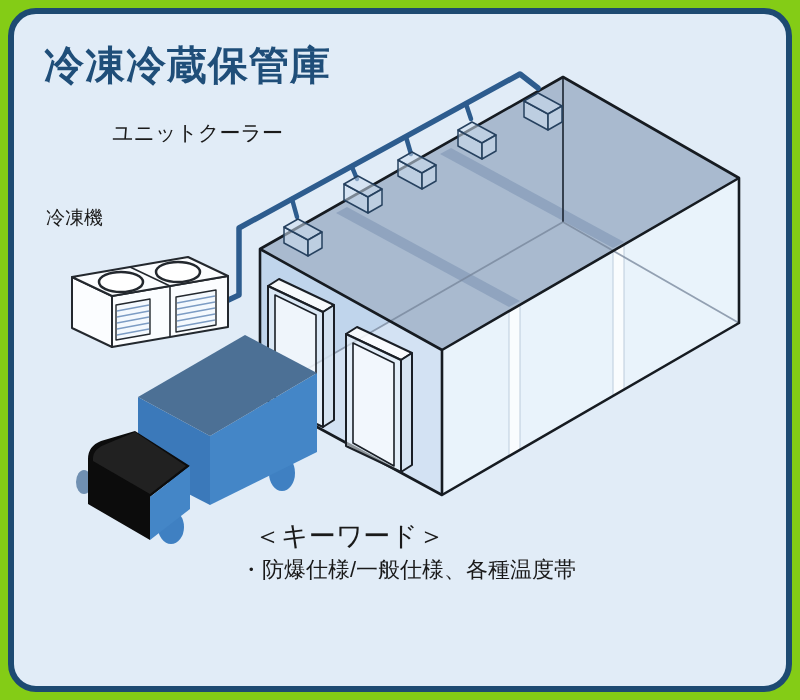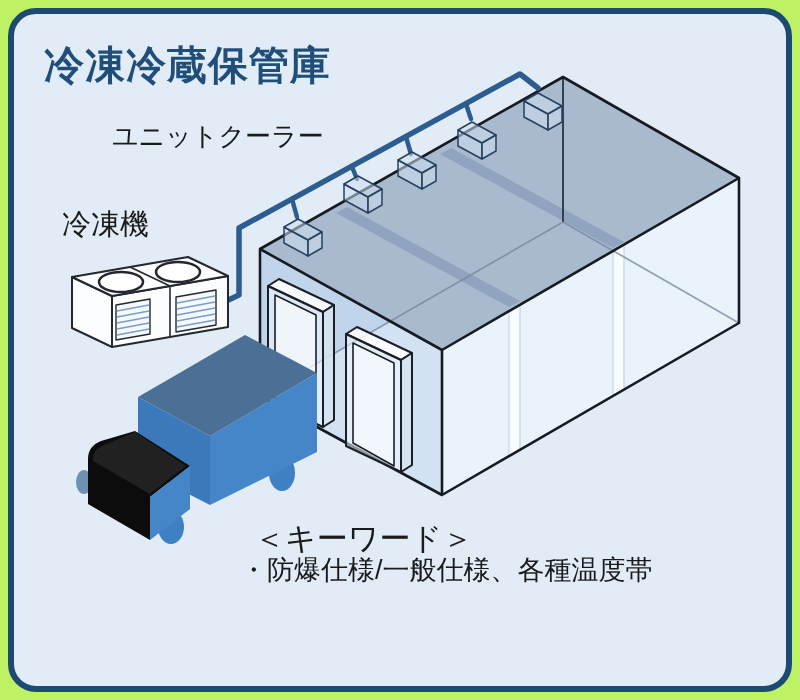--- a/index.html
+++ b/index.html
@@ -1,26 +1,26 @@
 <!DOCTYPE html>
 <html><head>
 <meta charset="utf-8">
 <style>
   html,body{margin:0;padding:0;background:#ffffff;}
-  .stage{position:relative;width:800px;height:700px;background:#bef264;overflow:hidden;
+  .stage{position:relative;width:800px;height:700px;background:#84cc16;overflow:hidden;
          font-family:"Liberation Sans","DejaVu Sans",sans-serif;}
   .frame{position:absolute;left:8px;top:8px;right:8px;bottom:8px;
          background:#E1ECF7;border:6px solid #1D4A72;border-radius:28px;}
   .scene{position:absolute;left:0;top:0;width:800px;height:700px;}
   .txt{position:absolute;color:#1A1A1A;white-space:nowrap;}
   .title{left:44px;top:38px;font-size:40px;font-weight:bold;color:#1F4E79;letter-spacing:1px;}
-  .lbl-unit{left:112px;top:119px;font-size:26px;}
-  .lbl-refrig{left:62px;top:205px;font-size:29px;}
-  .kw-head{left:254px;top:518px;font-size:31px;}
-  .kw-list{position:absolute;left:240px;top:550px;font-size:27px;color:#1A1A1A;}
+  .lbl-unit{left:112px;top:119px;font-size:21px;}
+  .lbl-refrig{left:46px;top:205px;font-size:19px;}
+  .kw-head{left:254px;top:518px;font-size:27px;}
+  .kw-list{position:absolute;left:240px;top:550px;font-size:22px;color:#1A1A1A;}
   .kw-item{line-height:40px;white-space:nowrap;}
 </style>
 </head>
 <body>
 
 <div class="stage">
   <div class="frame"></div>
 
   <svg class="scene" viewBox="0 0 800 700">
 

